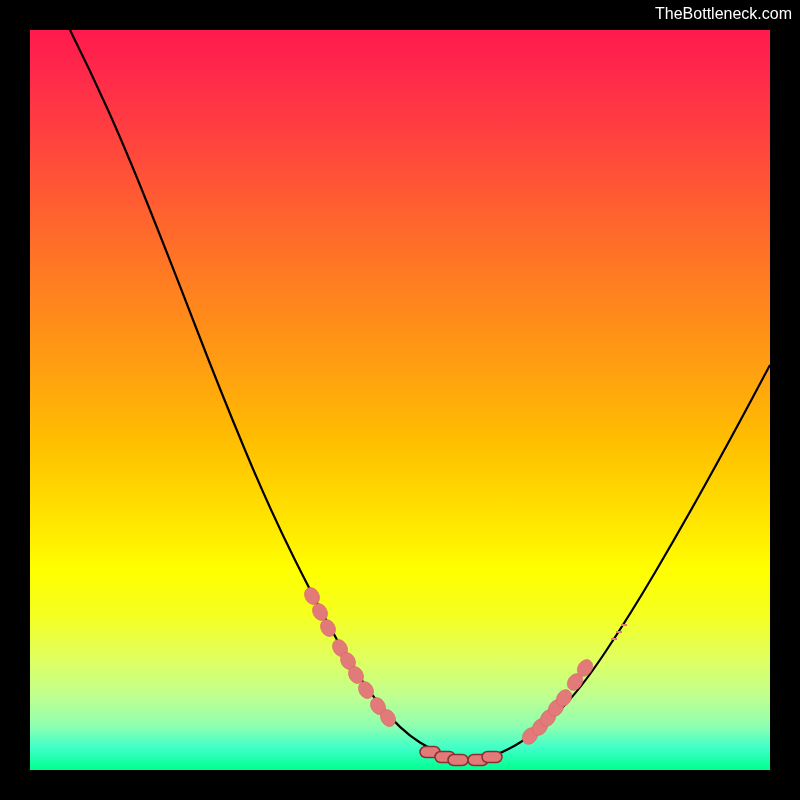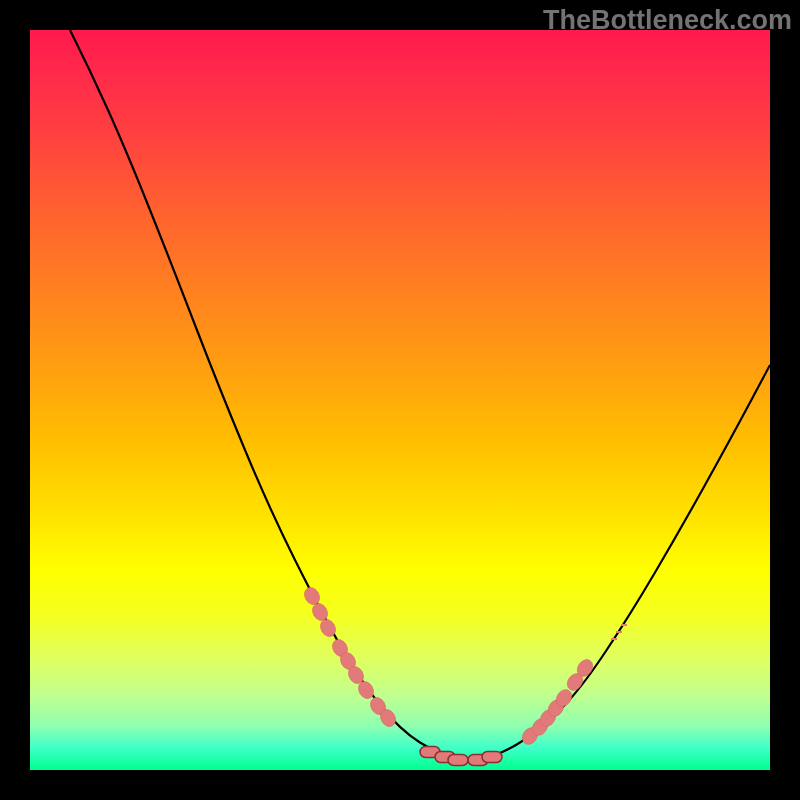--- a/index.html
+++ b/index.html
@@ -8,23 +8,23 @@
   height: 800px;
   background: #000;
   position: relative;
   font-family: Arial, sans-serif;
   overflow: hidden;
 }
 .watermark {
   position: absolute;
   top: 5px;
   right: 8px;
-  color: #737373;
-  font-size: 27px;
-  font-weight: 700;
+  color: #ffffff;
+  font-size: 16px;
+  font-weight: 400;
   z-index: 10;
 }
 .plot-area {
   position: absolute;
   top: 30px;
   left: 30px;
   width: 740px;
   height: 740px;
 }
 .gradient-bg {

